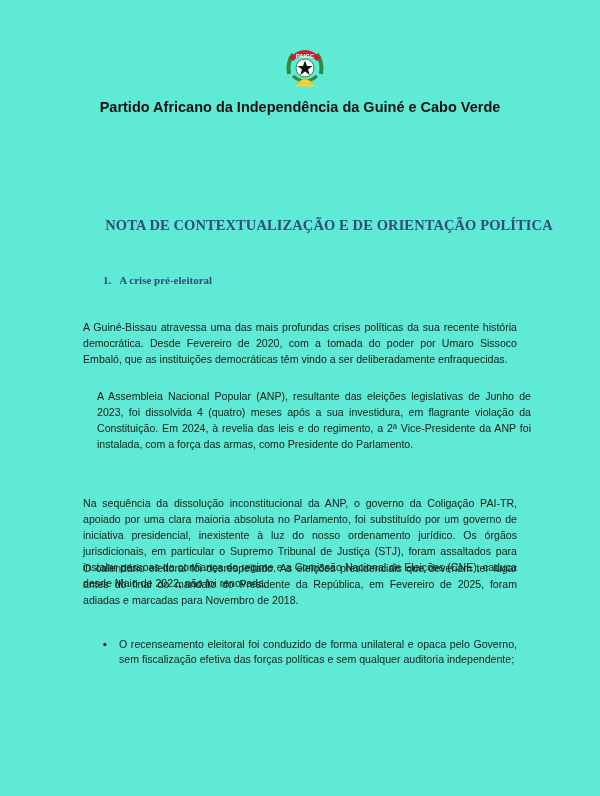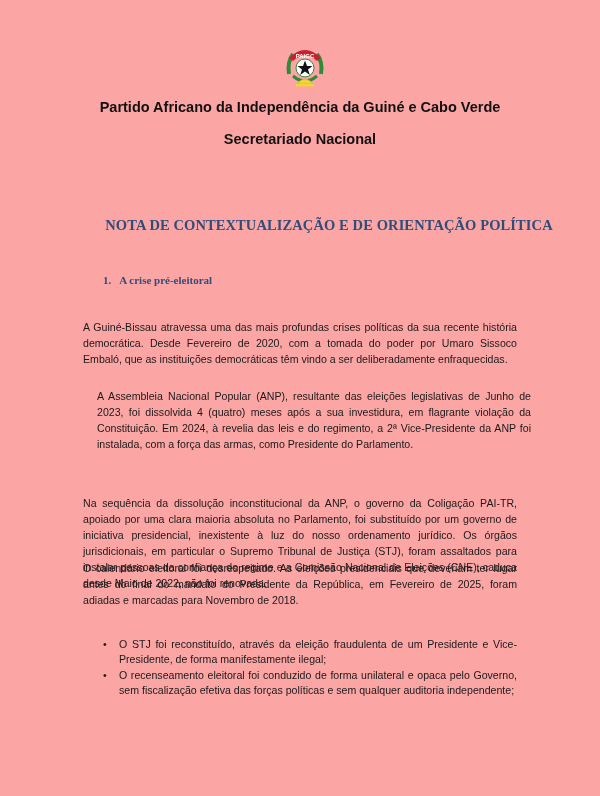--- a/index.html
+++ b/index.html
@@ -1,17 +1,17 @@
 <!DOCTYPE html>
 <html><head>
   <meta charset="utf-8">
   <style>
     html, body { margin: 0; padding: 0; background: #ffffff; }
     body { width: 600px; height: 796px; position: relative; overflow: hidden; }
-    .page { position: absolute; left: 0; top: 0; width: 600px; height: 796px; background: #fca5a5; }
+    .page { position: absolute; left: 0; top: 0; width: 600px; height: 796px; background: #5eead4; }
     .logo { position: absolute; left: 283px; top: 44px; width: 44px; height: 46px; }
     .org {
       position: absolute; left: 0; width: 600px; text-align: center;
       font-family: "Liberation Sans", sans-serif; font-weight: bold; font-size: 14.5px; color: #111;
     }
     .org.l1 { top: 99px; }
     .org.l2 { top: 131px; }
     .title {
       position: absolute; left: 0; width: 600px; text-align: center; top: 217px;
       font-family: "Liberation Serif", serif; font-weight: bold; font-size: 14.5px; color: #2f4d7a; letter-spacing: 0.1px; padding-left: 29px;
@@ -52,37 +52,35 @@
       <text x="22" y="14" font-family="Liberation Sans, sans-serif" font-size="6" font-weight="bold" fill="#fff" text-anchor="middle">PAIGC</text>
       <circle cx="22" cy="24" r="9" fill="#ffffff" stroke="#2e8b3a" stroke-width="1"></circle>
       <polygon points="22,16.5 24,22 29.5,22 25,25.5 26.8,31 22,27.6 17.2,31 19,25.5 14.5,22 20,22" fill="#111"></polygon>
       <path d="M10 32 Q22 42 34 32" stroke="#2e8b3a" stroke-width="3" fill="none"></path>
       <path d="M14 40 Q22 30 30 40 Z" fill="#f2d33b" stroke="#d4b020" stroke-width="0.6"></path>
       <rect x="13" y="40" width="18" height="2.5" fill="#f2d33b"></rect>
     </svg>
   </div>
 
   <div class="org l1">Partido Africano da Independência da Guiné e Cabo Verde</div>
-  <div class="org l2">Secretariado Nacional</div>
 
   <div class="title">NOTA DE CONTEXTUALIZAÇÃO E DE ORIENTAÇÃO POLÍTICA</div>
 
   <div class="section">
     <span class="num">1.</span><span>A crise pré-eleitoral</span>
   </div>
 
   <p class="body p1">A Guiné-Bissau atravessa uma das mais profundas crises políticas da sua recente história democrática. Desde Fevereiro de 2020, com a tomada do poder por Umaro Sissoco Embaló, que as instituições democráticas têm vindo a ser deliberadamente enfraquecidas.</p>
   <p class="body p2">A Assembleia Nacional Popular (ANP), resultante das eleições legislativas de Junho de 2023, foi dissolvida 4 (quatro) meses após a sua investidura, em flagrante violação da Constituição. Em 2024, à revelia das leis e do regimento, a 2ª Vice-Presidente da ANP foi instalada, com a força das armas, como Presidente do Parlamento.</p>
   <p class="body p3">Na sequência da dissolução inconstitucional da ANP, o governo da Coligação PAI-TR, apoiado por uma clara maioria absoluta no Parlamento, foi substituído por um governo de iniciativa presidencial, inexistente à luz do nosso ordenamento jurídico. Os órgãos jurisdicionais, em particular o Supremo Tribunal de Justiça (STJ), foram assaltados para instalar pessoas da confiança do regime e a Comissão Nacional de Eleições (CNE), caduca desde Maio de 2022, não foi renovada.</p>
   <p class="body p4">O calendário eleitoral foi desrespeitado. As eleições presidenciais que deveriam ter lugar antes do final do mandato do Presidente da República, em Fevereiro de 2025, foram adiadas e marcadas para Novembro de 2018.</p>
 
   <ul class="bullets">
     <li>
       <span class="dot">•</span>
-      <span>O STJ foi reconstituído, através da eleição fraudulenta de um Presidente e Vice-Presidente, de forma manifestamente ilegal;</span>
     </li>
     <li>
       <span class="dot">•</span>
       <span>O recenseamento eleitoral foi conduzido de forma unilateral e opaca pelo Governo, sem fiscalização efetiva das forças políticas e sem qualquer auditoria independente;</span>
     </li>
   </ul>
 
 </div>
 
 </body></html>

